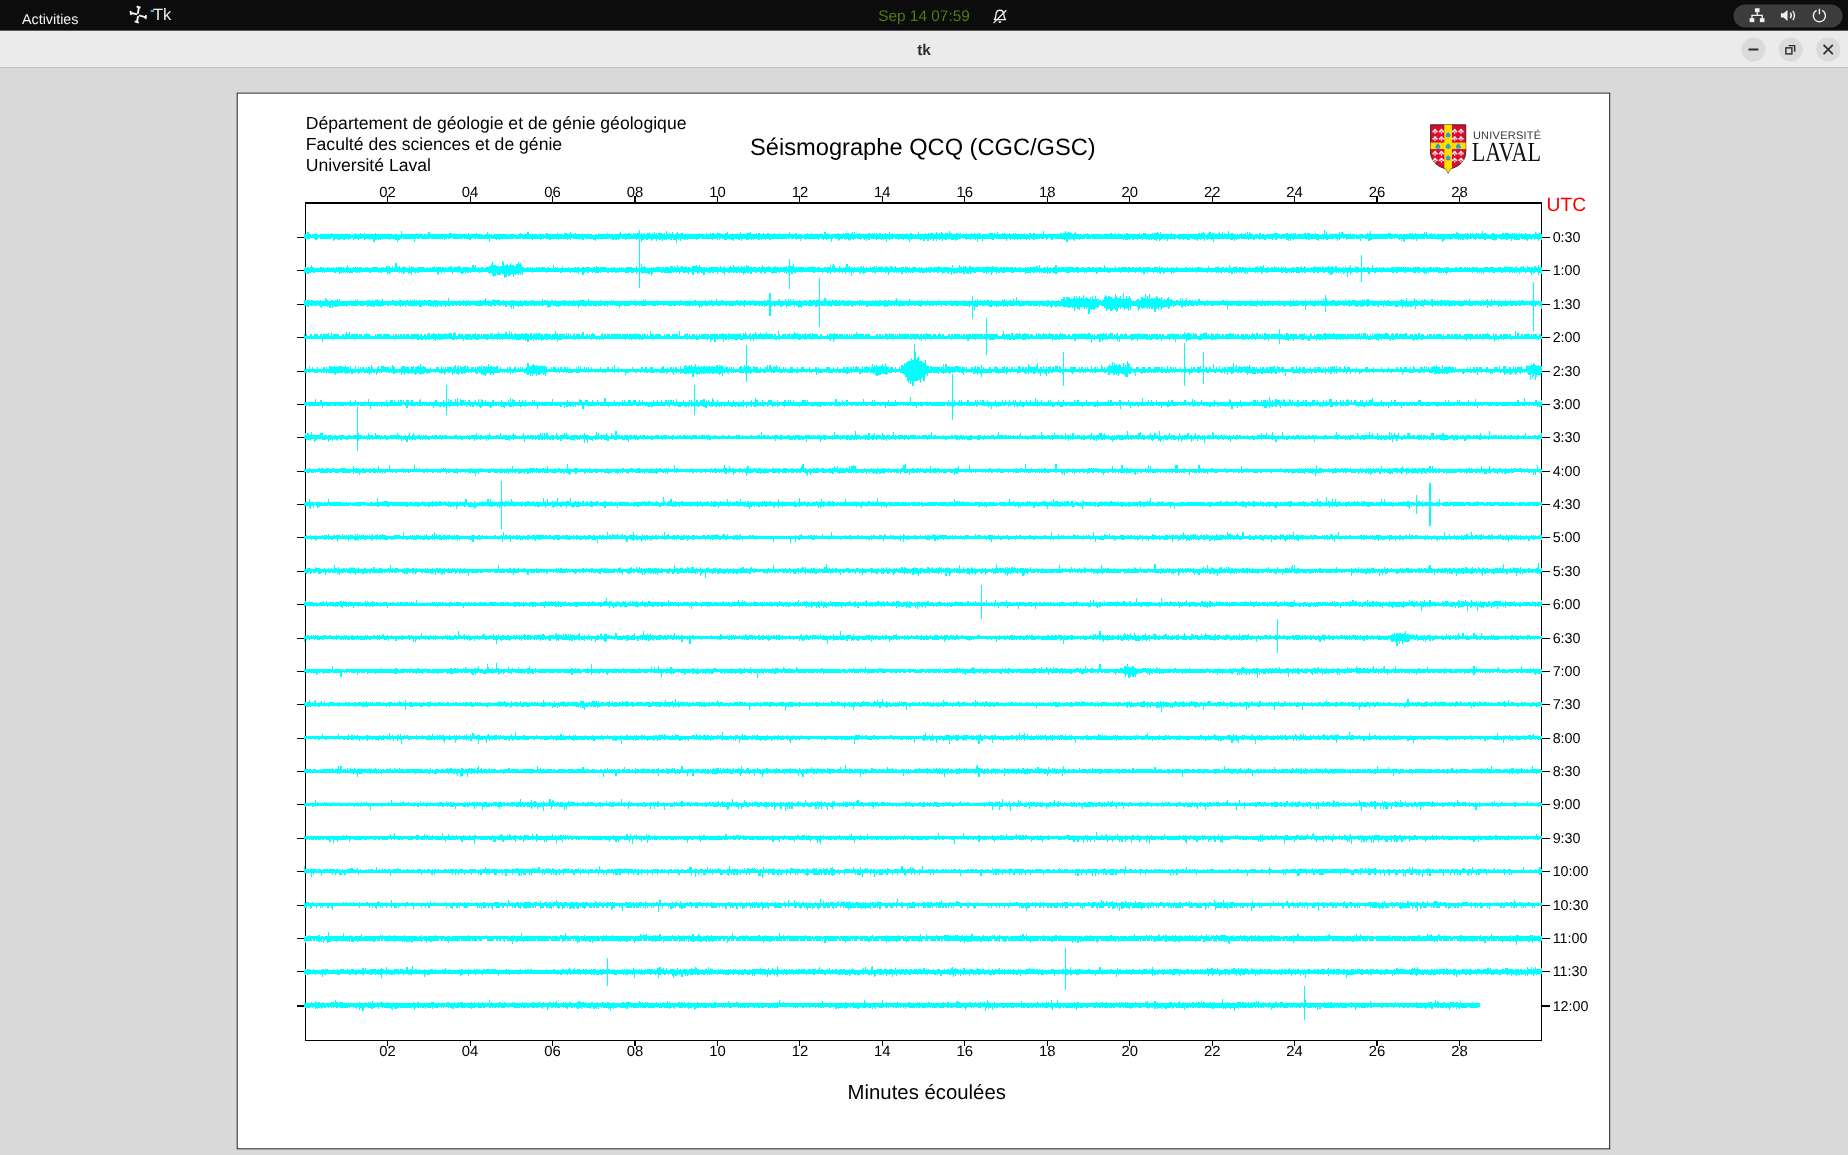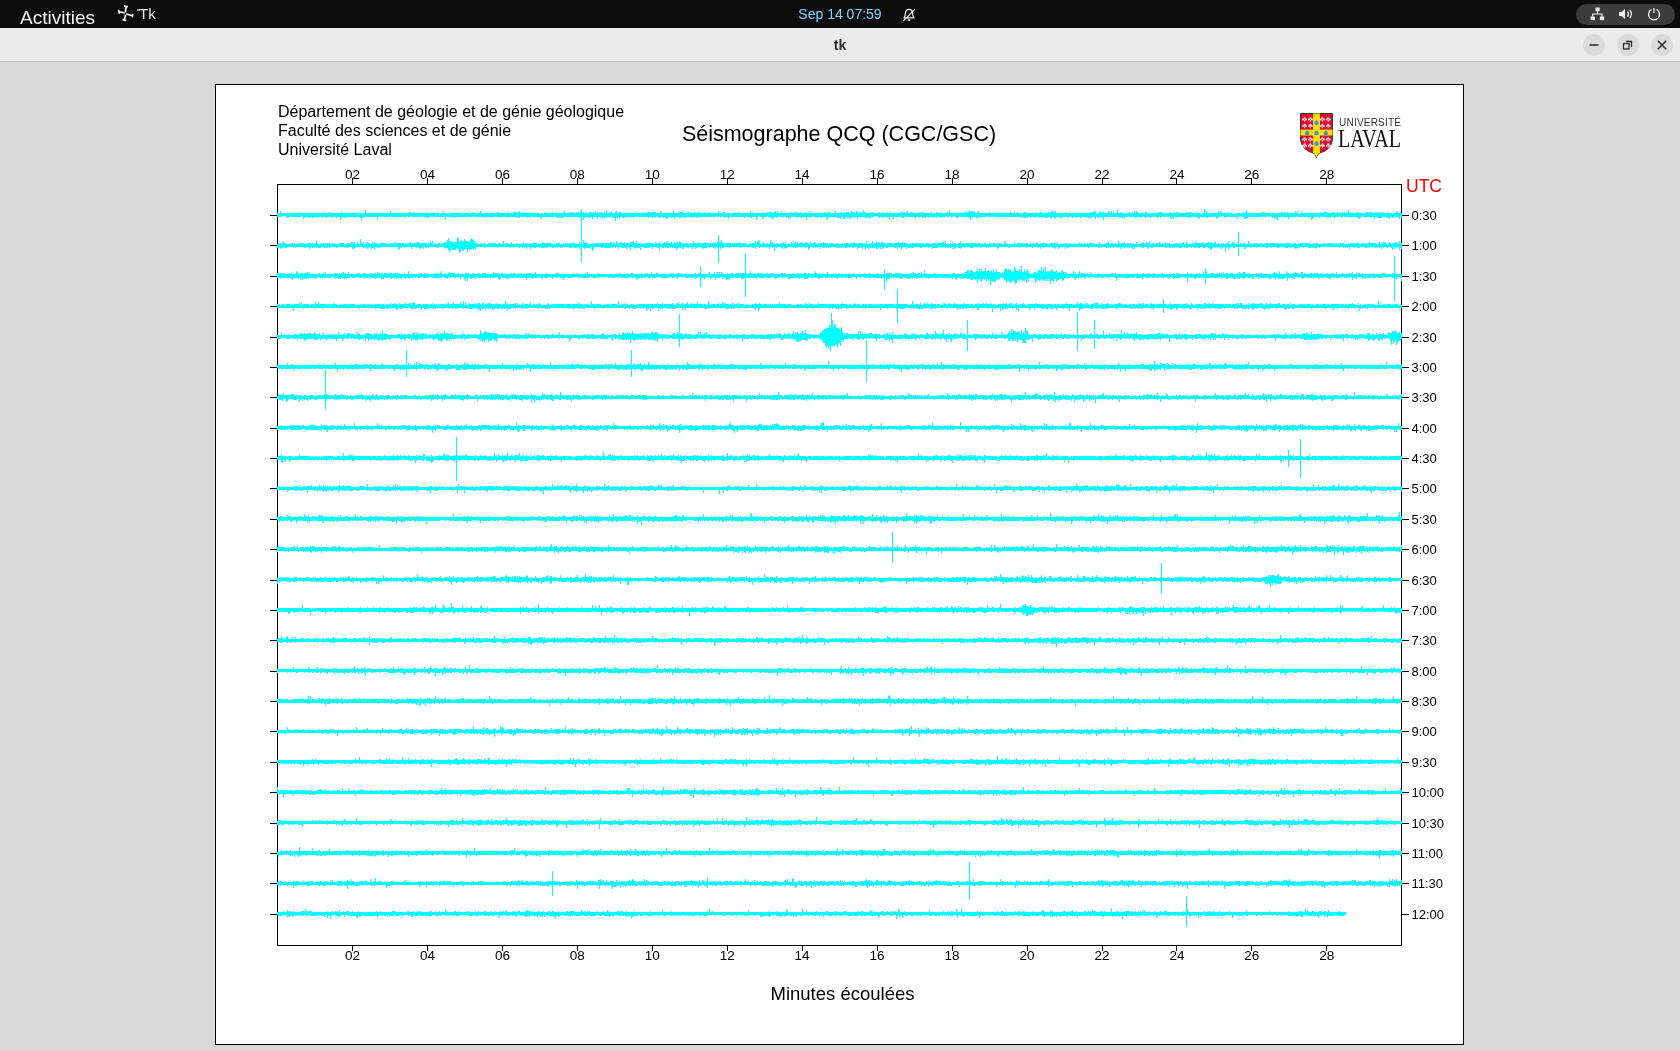--- a/index.html
+++ b/index.html
@@ -1,18 +1,18 @@
 <!DOCTYPE html>
 <html><head><meta charset="utf-8"><style>
 *{margin:0;padding:0;box-sizing:border-box}
 body{width:1680px;height:1050px;position:relative;overflow:hidden;background:#d9d9d9;font-family:"Liberation Sans",sans-serif}
 #topbar{position:absolute;left:0;top:0;width:1680px;height:28px;background:#0c0c0c;color:#f2f2f2}
-#topbar .act{position:absolute;left:20px;top:4px;line-height:28px;font-size:19px}
+#topbar .act{position:absolute;left:20px;top:4px;line-height:28px;font-size:13px}
 #topbar .tk{position:absolute;left:139px;top:0;line-height:28px;font-size:15px;color:#ededed}
-#topbar .clock{position:absolute;left:0;width:1680px;text-align:center;top:0;line-height:28px;font-size:14px;color:#7dd3fc}
+#topbar .clock{position:absolute;left:0;width:1680px;text-align:center;top:0;line-height:28px;font-size:14px;color:#4d7c0f}
 #pill{position:absolute;right:5px;top:3.5px;width:99px;height:21px;background:#3c3c3c;border-radius:11px}
 #titlebar{position:absolute;left:0;top:28px;width:1680px;height:34px;background:#ebebeb;border-bottom:1px solid #c0c0c0}
 #titlebar .t{position:absolute;left:0;width:100%;text-align:center;line-height:34px;font-weight:bold;font-size:14px;color:#2e2e2e}
 .wbtn{position:absolute;top:6px;width:22px;height:22px;border-radius:50%;background:#dbdbdb}
 #cvwrap{position:absolute;left:215px;top:84px}
 </style></head><body>
 <div id="topbar">
  <div class="act">Activities</div>
  <svg style="position:absolute;left:116px;top:3px" width="20" height="20" viewBox="0 0 20 20">
   <g stroke="#f4f4f4" stroke-width="1.7" fill="none">

